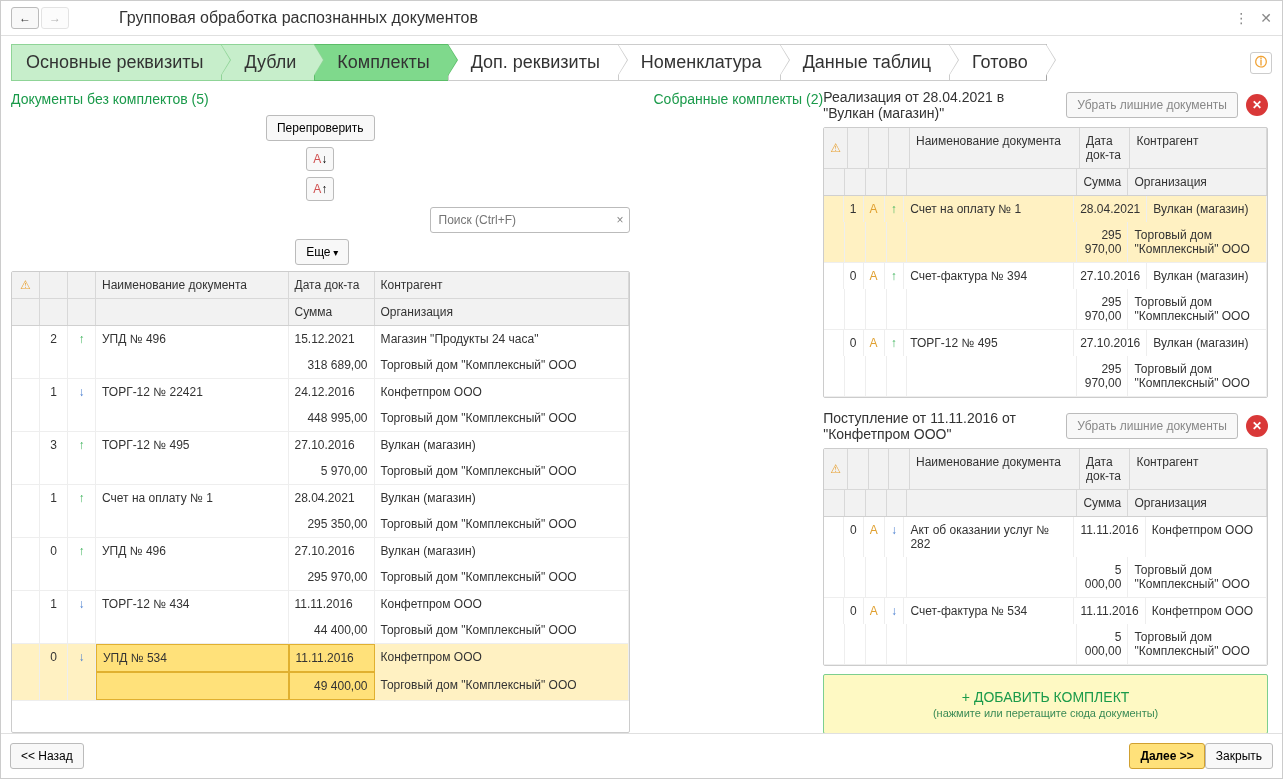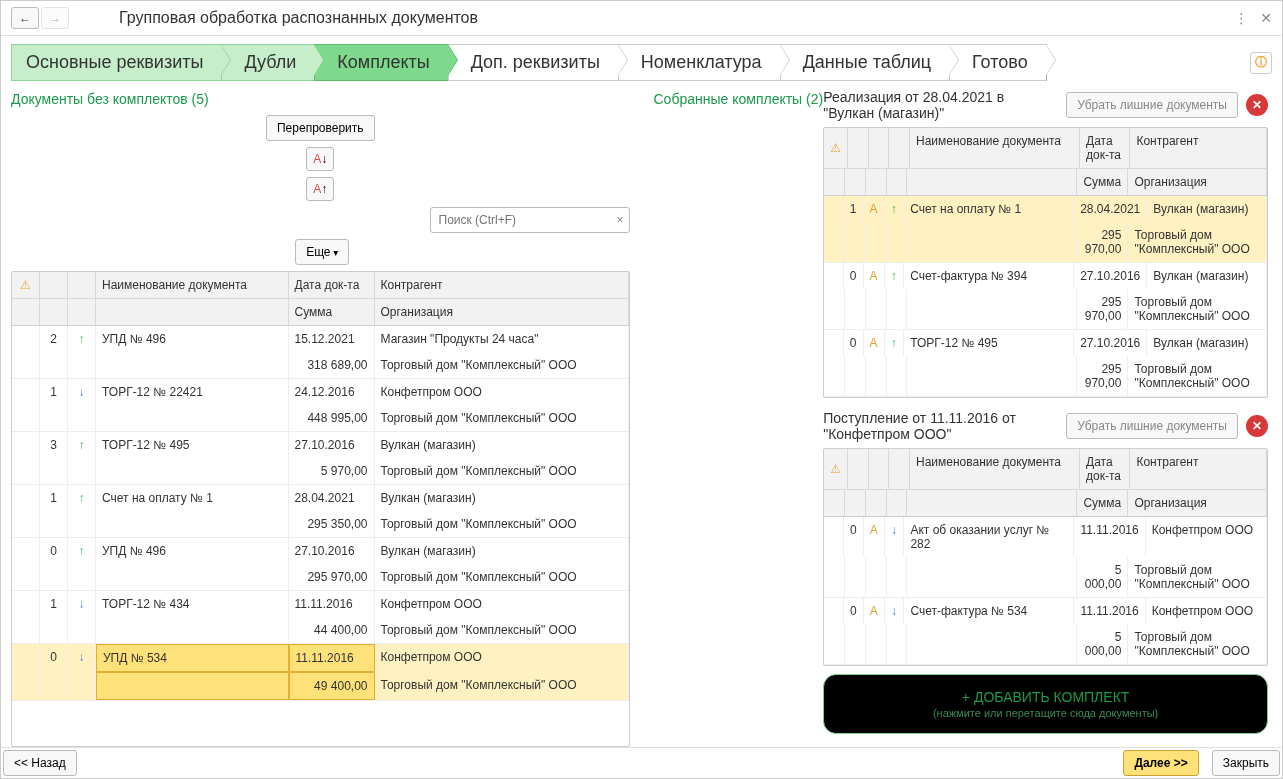--- a/index.html
+++ b/index.html
@@ -63,25 +63,25 @@
 .set-title { font-size: 14px; flex: 1; }
 .btn-remove-extra { color: #888; }
 .btn-del { width: 22px; height: 22px; border-radius: 11px; background: #d93838; color: #fff; display: flex; align-items: center; justify-content: center; cursor: pointer; font-weight: bold; }
 
 .r-table { border: 1px solid #ccc; border-radius: 2px; margin-bottom: 8px; }
 .r-table .c-aut { width: 28px; text-align: center; color: #e0a030; }
 .r-table .row.sel2 .r1 > div, .r-table .row.sel2 .r2 > div { background: #fff1c2; }
 
 .right-scroll { flex: 1; overflow-y: auto; padding-right: 4px; }
 
-.add-set { border: 1px solid #7ccf8f; background: #000000; text-align: center; padding: 14px; border-radius: 13px; cursor: pointer; margin-top: 4px; }
+.add-set { border: 1px solid #7ccf8f; background: #fef9c3; text-align: center; padding: 14px; border-radius: 2px; cursor: pointer; margin-top: 4px; }
 .add-set .t1 { color: #1a9a4a; font-size: 14px; }
 .add-set .t2 { color: #3a8a55; font-size: 11px; margin-top: 2px; }
 
-.footer { display: flex; padding: 2px; border-top: 1px solid #e0e0e0; gap: 13px; align-items: center; }
+.footer { display: flex; padding: 9px; border-top: 1px solid #e0e0e0; gap: 0; align-items: center; }
 .btn-primary { background: #ffe17a; border: 1px solid #d0a030; font-weight: bold; }
 </style>
 </head>
 <body>
 
 <div class="window">
   <div class="titlebar">
     <div class="nav-btns">
       <div class="nav-btn">←</div>
       <div class="nav-btn" style="opacity:.4">→</div>

